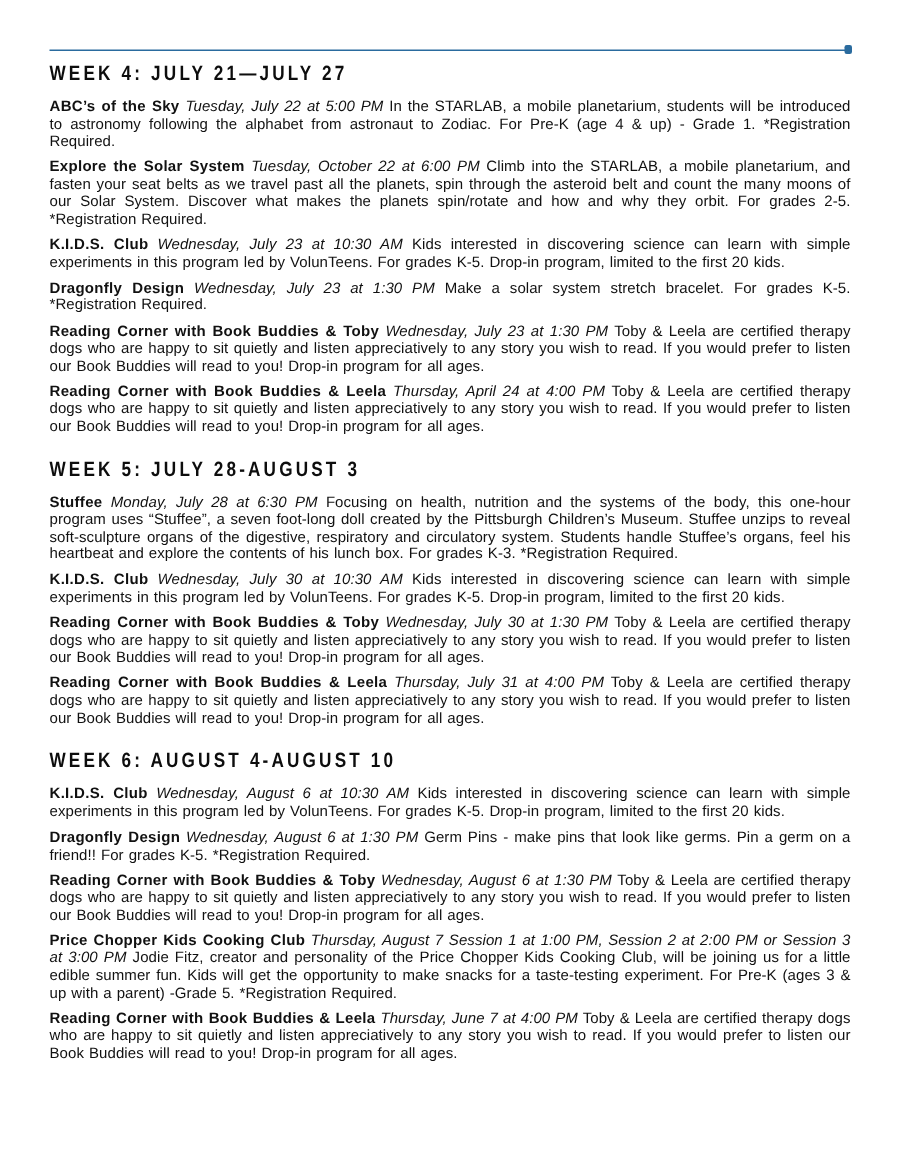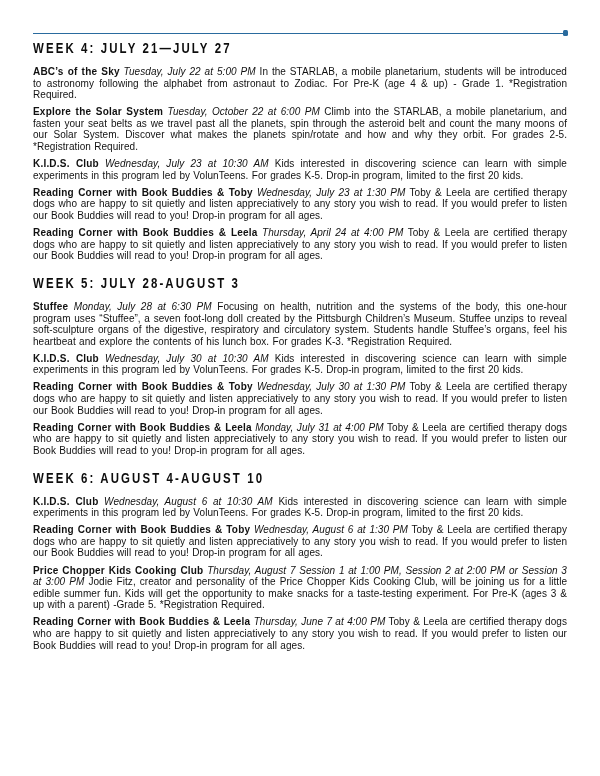--- a/index.html
+++ b/index.html
@@ -91,20 +91,25 @@
       <span class="event-title">Explore the Solar System</span>
       <span class="event-datetime">Tuesday, October 22 at 6:00 PM</span>
       <span class="event-desc">Climb into the STARLAB, a mobile planetarium, and fasten your seat belts as we travel past all the planets, spin through the asteroid belt and count the many moons of our Solar System.   Discover what makes the planets spin/rotate and how and why they orbit.  For grades 2-5.  *Registration Required.</span>
     </p>
     <p class="event">
       <span class="event-title">K.I.D.S. Club</span>
       <span class="event-datetime">Wednesday, July 23 at 10:30 AM</span>
       <span class="event-desc">Kids interested in discovering science can learn with simple experiments in this program led by VolunTeens.  For grades K-5.  Drop-in program, limited to the first 20 kids.</span>
     </p>
     <p class="event">
+      <span class="event-title">Dragonfly Design</span>
+      <span class="event-datetime">Wednesday, July 23 at 1:30 PM</span>
+      <span class="event-desc">Make a solar system stretch bracelet.  For grades K-5.  *Registration Required.</span>
+    </p>
+    <p class="event">
       <span class="event-title">Reading Corner with Book Buddies &amp; Toby</span>
       <span class="event-datetime">Wednesday, July 23 at 1:30 PM</span>
       <span class="event-desc">Toby &amp; Leela are certified therapy dogs who are happy to sit quietly and listen appreciatively to any story you wish to read.  If you would prefer to listen our Book Buddies will read to you!  Drop-in program for all ages.</span>
     </p>
     <p class="event">
       <span class="event-title">Reading Corner with Book Buddies &amp; Leela</span>
       <span class="event-datetime">Thursday, April 24 at 4:00 PM</span>
       <span class="event-desc">Toby &amp; Leela are certified therapy dogs who are happy to sit quietly and listen appreciatively to any story you wish to read.  If you would prefer to listen our Book Buddies will read to you!  Drop-in program for all ages.</span>
     </p>
   </section>
@@ -122,32 +127,37 @@
       <span class="event-datetime">Wednesday, July 30 at 10:30 AM</span>
       <span class="event-desc">Kids interested in discovering science can learn with simple experiments in this program led by VolunTeens.  For grades K-5.  Drop-in program, limited to the first 20 kids.</span>
     </p>
     <p class="event">
       <span class="event-title">Reading Corner with Book Buddies &amp; Toby</span>
       <span class="event-datetime">Wednesday, July 30 at 1:30 PM</span>
       <span class="event-desc">Toby &amp; Leela are certified therapy dogs who are happy to sit quietly and listen appreciatively to any story you wish to read.  If you would prefer to listen our Book Buddies will read to you!  Drop-in program for all ages.</span>
     </p>
     <p class="event">
       <span class="event-title">Reading Corner with Book Buddies &amp; Leela</span>
-      <span class="event-datetime">Monday, July 31 at 4:00 PM</span>
+      <span class="event-datetime">Thursday, July 31 at 4:00 PM</span>
       <span class="event-desc">Toby &amp; Leela are certified therapy dogs who are happy to sit quietly and listen appreciatively to any story you wish to read.  If you would prefer to listen our Book Buddies will read to you!  Drop-in program for all ages.</span>
     </p>
   </section>
 
   <section class="section">
     <h2 class="week-header">WEEK 6: AUGUST 4-AUGUST 10</h2>
 
     <p class="event">
       <span class="event-title">K.I.D.S. Club</span>
       <span class="event-datetime">Wednesday, August 6 at 10:30 AM</span>
       <span class="event-desc">Kids interested in discovering science can learn with simple experiments in this program led by VolunTeens.  For grades K-5.  Drop-in program, limited to the first 20 kids.</span>
+    </p>
+    <p class="event">
+      <span class="event-title">Dragonfly Design</span>
+      <span class="event-datetime">Wednesday, August 6 at 1:30 PM</span>
+      <span class="event-desc">Germ Pins - make pins that look like germs.  Pin a germ on a friend!!   For grades K-5.  *Registration Required.</span>
     </p>
     <p class="event">
       <span class="event-title">Reading Corner with Book Buddies &amp; Toby</span>
       <span class="event-datetime">Wednesday, August 6 at 1:30 PM</span>
       <span class="event-desc">Toby &amp; Leela are certified therapy dogs who are happy to sit quietly and listen appreciatively to any story you wish to read.  If you would prefer to listen our Book Buddies will read to you!  Drop-in program for all ages.</span>
     </p>
     <p class="event">
       <span class="event-title">Price Chopper Kids Cooking Club</span>
       <span class="event-datetime">Thursday, August 7  Session 1 at 1:00 PM, Session 2 at 2:00 PM or Session 3 at 3:00 PM</span>
       <span class="event-desc">Jodie Fitz, creator and personality of the Price Chopper Kids Cooking Club, will be joining us for a little edible summer fun.  Kids will get the opportunity to make snacks for a taste-testing experiment.  For Pre-K (ages 3 &amp; up with a parent) -Grade 5. *Registration Required.</span>

